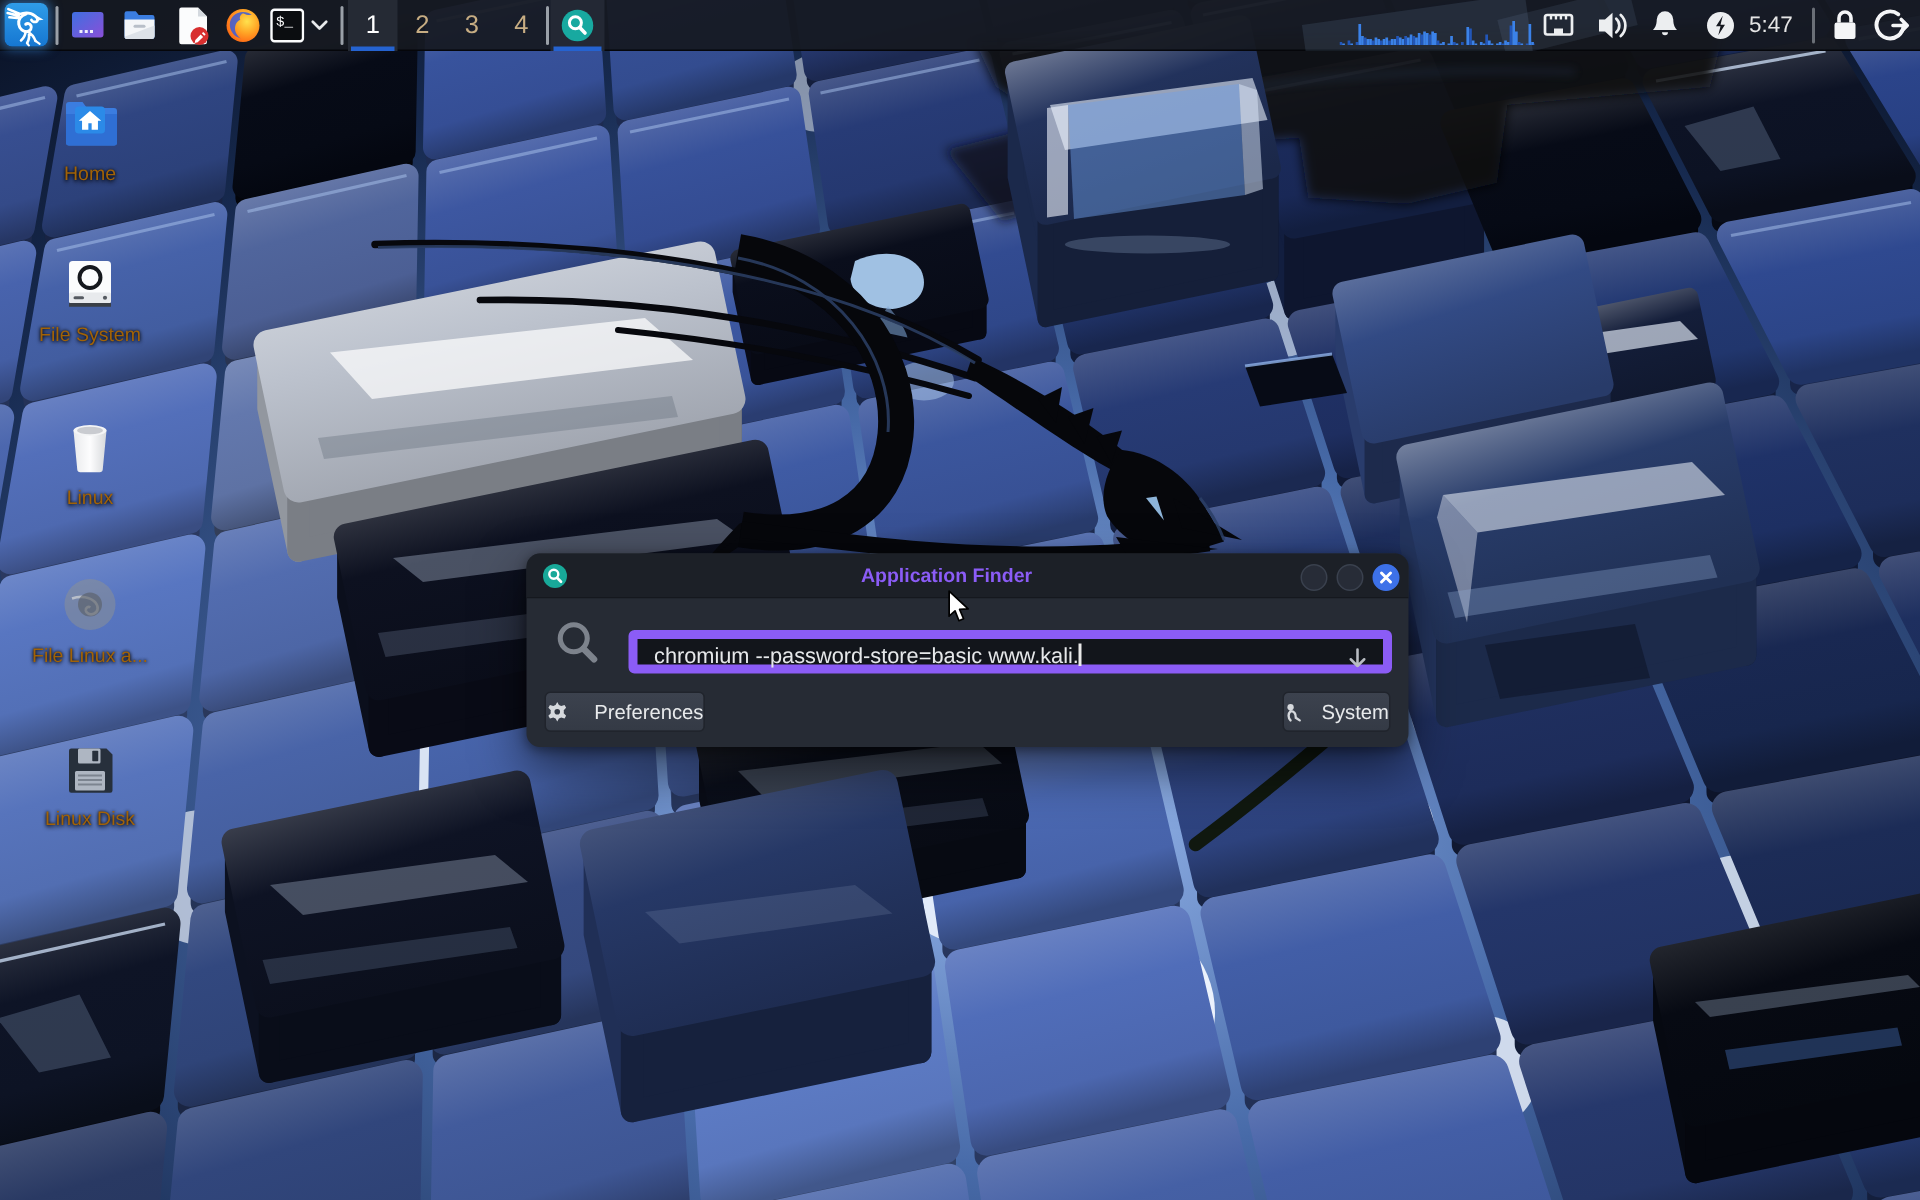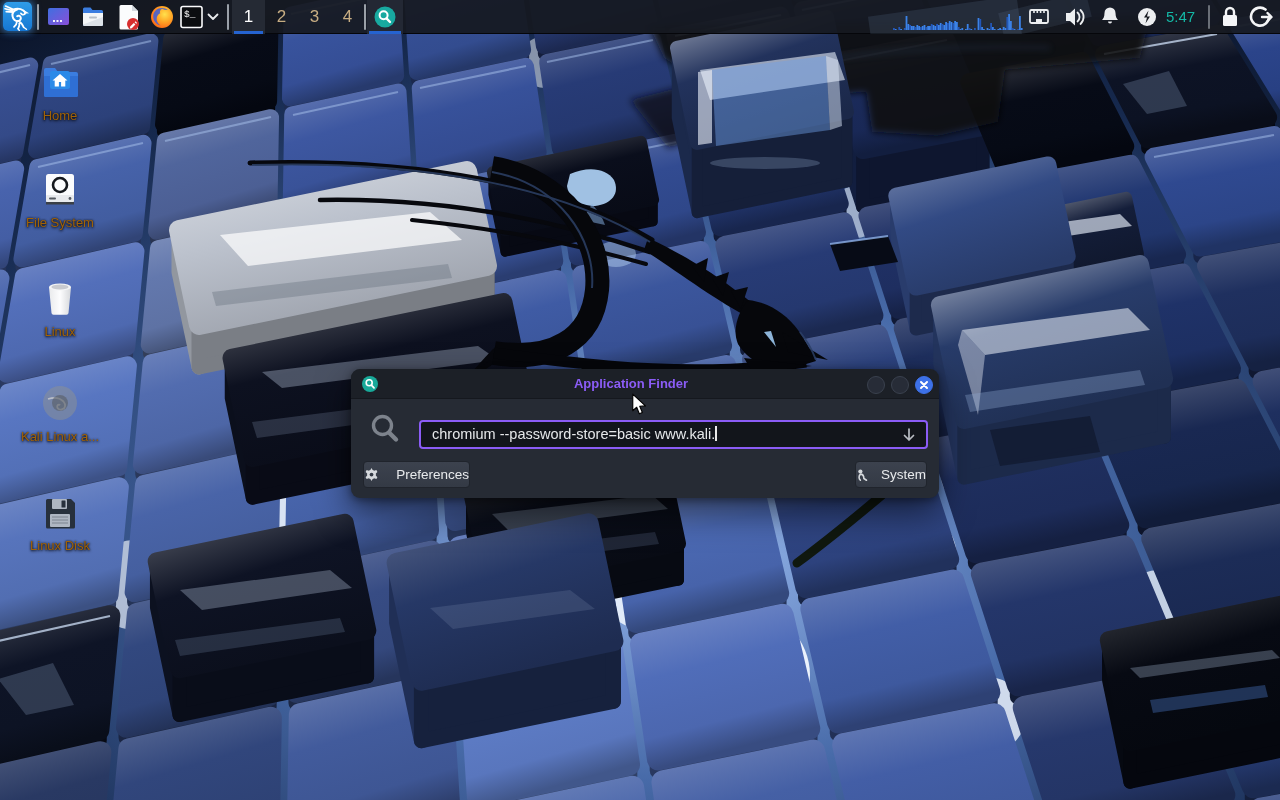--- a/index.html
+++ b/index.html
@@ -8,31 +8,31 @@
 
 #panel{position:absolute;left:0;top:0;width:1280px;height:34px;background:rgba(22,25,32,0.93);border-bottom:1px solid #05060a}
 .sep{position:absolute;top:4px;width:2px;height:26px;background:#9aa0a8;border-radius:1px}
 #kali-btn{position:absolute;left:3px;top:2px;width:29px;height:29px;border-radius:5px;background:linear-gradient(180deg,#2f9ce8,#1677d2);box-shadow:0 0 7px 2px rgba(60,150,240,.55)}
 .pico{position:absolute;top:0;height:34px;display:flex;align-items:center;justify-content:center}
 .wsbox{position:absolute;top:0;width:33px;height:34px;color:#c7ad83;font-size:17px;display:flex;align-items:center;justify-content:center}
 .wsbox.active{color:#fff;background:#252a34}
 .wsul{position:absolute;top:31px;height:3px;background:#2563d0}
 #searchbtn{position:absolute;left:367px;top:0;width:36px;height:34px;background:#232834}
 #cpu{position:absolute;left:893px;top:0;width:130px;height:33px}
-#clock{position:absolute;left:1166px;top:0;height:16px;line-height:34px;color:#14b8a6;font-size:15px}
+#clock{position:absolute;left:1166px;top:0;height:16px;line-height:34px;color:#e5e5e5;font-size:15px}
 
 .dicon{position:absolute;width:96px;text-align:center;color:#a16207;font-size:13px;text-shadow:0 1px 3px rgba(0,0,0,.95),0 0 2px rgba(0,0,0,.8)}
 .dicon .ic{display:block;margin:0 auto 4px auto}
 
 #dlg{position:absolute;left:351px;top:369px;width:588px;height:129px;border-radius:9px;box-shadow:0 14px 34px rgba(0,0,0,.55),0 2px 8px rgba(0,0,0,.4);background:#262b34}
 #dlg-title{position:absolute;left:0;top:0;width:100%;height:30px;background:#1c2027;border-radius:9px 9px 0 0;border-bottom:1px solid #15181e}
 #dlg-title .txt{position:absolute;left:-14px;top:0;width:100%;text-align:center;line-height:30px;font-size:13px;font-weight:bold;color:#8b5cf6}
 .winbtn{position:absolute;top:7px;width:18px;height:18px;border-radius:50%;background:#272c37;border:1px solid #3a414e}
 #wb-close{background:#3d71e8;border:1px solid #3d71e8}
-#dlg-input{position:absolute;left:68px;top:51px;width:509px;height:29px;background:#12151b;border:2px solid #8b5cf6;border-radius:4px;color:#e6e8ea;font-size:14.5px;line-height:25px;padding-left:11px}
+#dlg-input{position:absolute;left:68px;top:51px;width:509px;height:29px;background:#12151b;border:6px solid #8b5cf6;border-radius:4px;color:#e6e8ea;font-size:14.5px;line-height:25px;padding-left:11px}
 #dlg .caret{display:inline-block;width:1.5px;height:15px;background:#e8e8e8;vertical-align:-2px}
 .btn{position:absolute;height:27px;background:linear-gradient(180deg,#3c424e,#343a45);border:1px solid #20242c;border-radius:4px;color:#e8eaec;font-size:13.5px;display:flex;align-items:center;justify-content:space-between;gap:5px}
 </style>
 </head>
 <body>
 <div id="wall"><svg width="1280" height="800" viewBox="0 0 1280 800">
       <defs>
 <radialGradient id="floor" cx="0.52" cy="0.66" r="0.9">
  <stop offset="0" stop-color="#9dbdf2"></stop>
           <stop offset="0.35" stop-color="#476aa8"></stop>
@@ -1050,21 +1050,21 @@
           </linearGradient>
         </defs>
         <path d="M9 8 L31 8 L28.5 34 a2 2 0 0 1-2 1.8 H13.5 a2 2 0 0 1-2-1.8 Z" fill="url(#tg)"></path>
         <ellipse cx="20" cy="8" rx="11" ry="3.6" fill="#f4f5f6"></ellipse>
         <ellipse cx="20" cy="8" rx="8.6" ry="2.5" fill="#c9cbd0"></ellipse>
       </svg></span><span>Linux</span></div>
 <div class="dicon" style="left:12px;top:384px"><span class="ic"><svg width="40" height="38" viewBox="0 0 40 38">
         <circle cx="20" cy="19" r="17" fill="#8a8f96" opacity="0.55"></circle>
         <path d="M8 15 C14 13 20 14 23.5 17.5 C26 20.5 25.5 24 22.5 25.2 C20 26.2 17.5 25 17.2 23 C17 21 18.8 20 20.2 21" fill="none" stroke="#c9ccd1" stroke-width="1.8" opacity="0.8"></path>
         <circle cx="20" cy="19" r="8" fill="#585d64" opacity="0.6"></circle>
-      </svg></span><span>Kali Linux a...</span></div>
+      </svg></span><span>File Linux a...</span></div>
 <div class="dicon" style="left:12px;top:494px"><span class="ic"><svg width="36" height="37" viewBox="0 0 36 37">
         <path d="M4 5 h25 l4 4 v24 a1.5 1.5 0 0 1-1.5 1.5 h-26 a1.5 1.5 0 0 1-1.5-1.5 v-26.5 a1.5 1.5 0 0 1 1.5-1.5 Z" fill="#27303c"></path>
         <rect x="10" y="5" width="15" height="10" rx="1" fill="#aeb6c2"></rect>
         <rect x="19.5" y="6.5" width="4" height="7" rx="0.5" fill="#27303c"></rect>
         <rect x="8" y="20" width="20" height="13" rx="1" fill="#aeb6c2"></rect>
         <path d="M10 23 h16 M10 26 h16 M10 29 h16" stroke="#7c8490" stroke-width="1.2"></path>
       </svg></span><span>Linux Disk</span></div>
 
 <div id="dlg">
   <div id="dlg-title">

